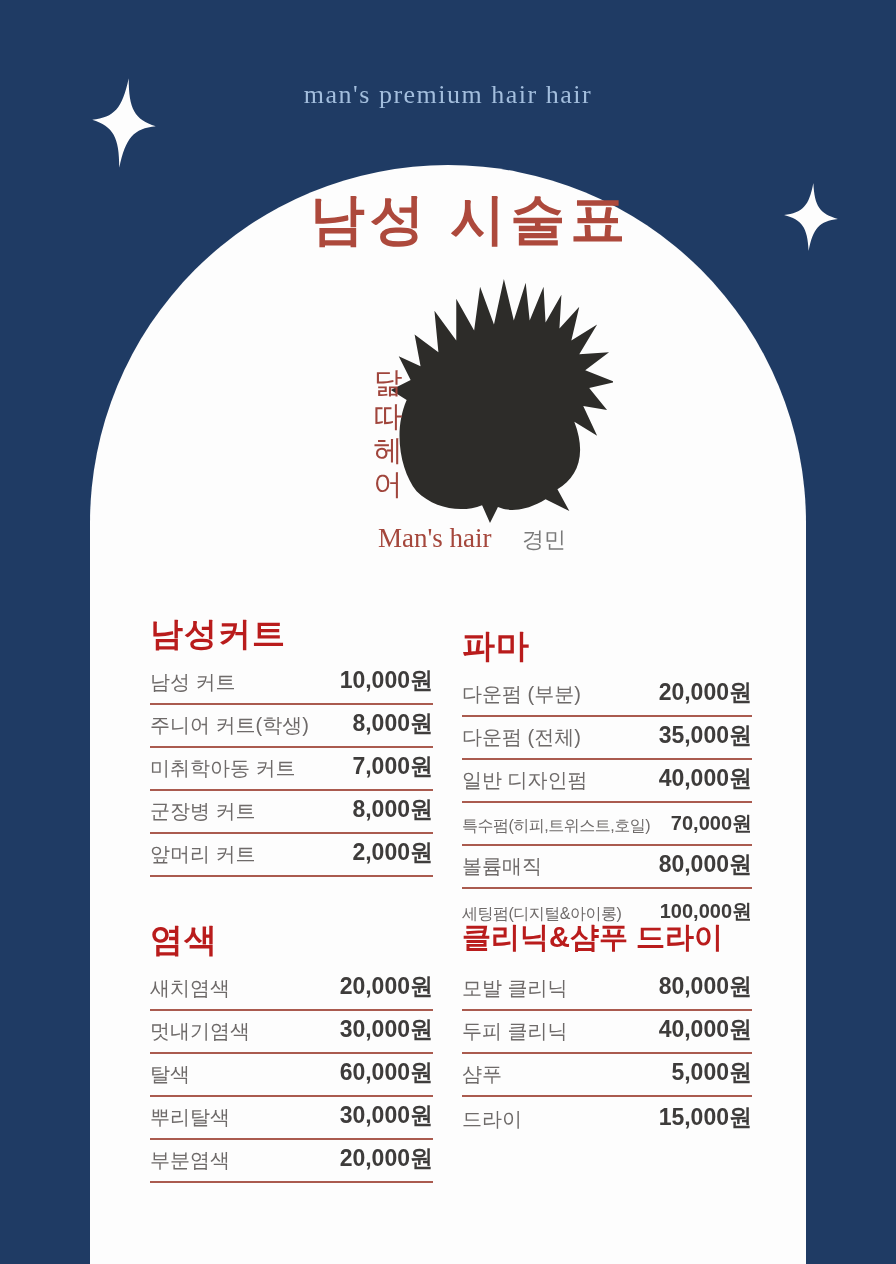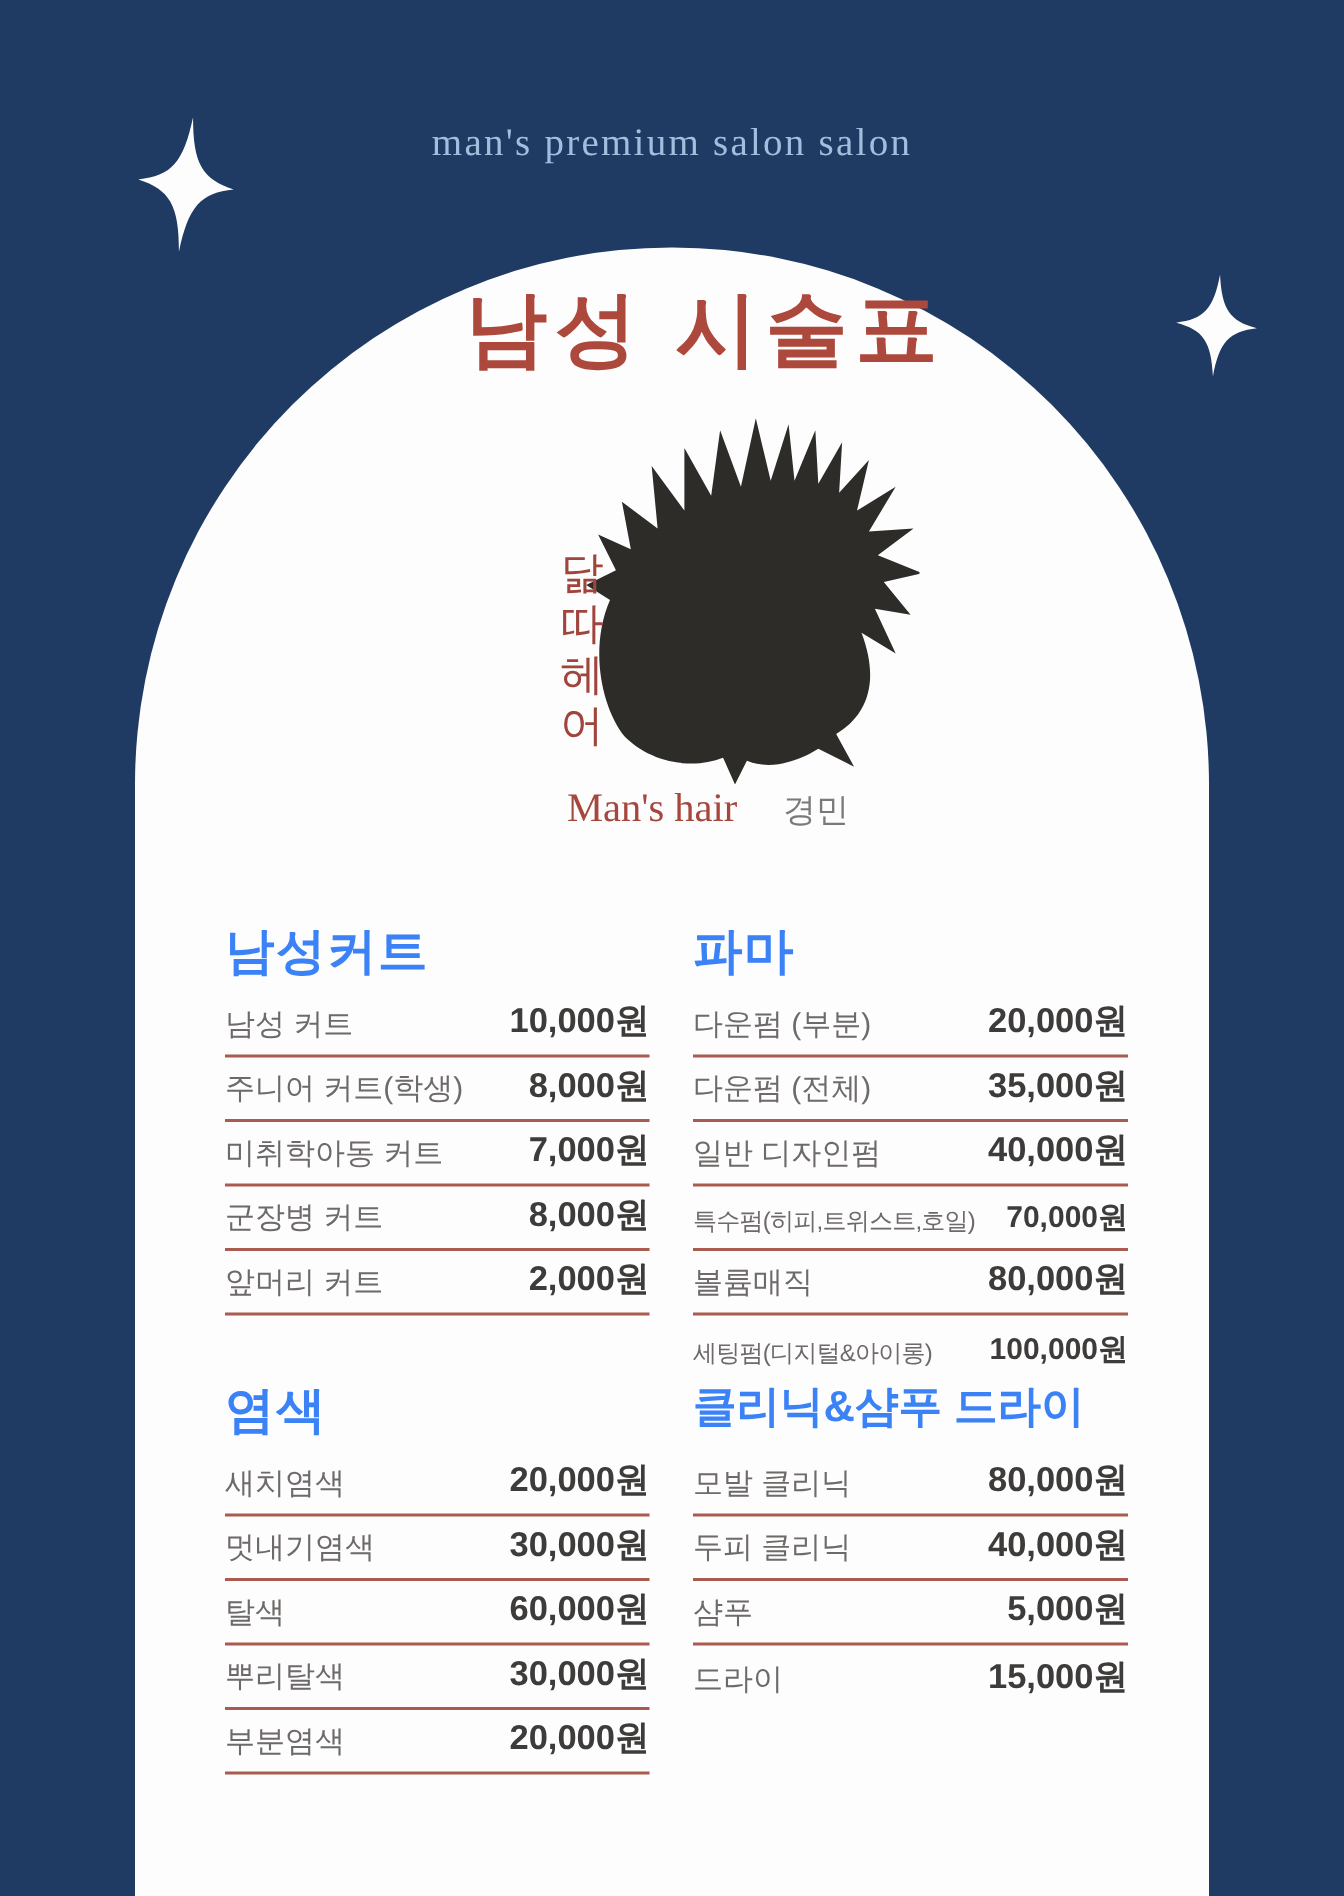--- a/index.html
+++ b/index.html
@@ -38,46 +38,46 @@
     position:absolute;top:358px;left:0;width:100%;text-align:center;
     padding-left:48px;box-sizing:border-box;
   }
   .logo-caption .en{
     font-family:"Liberation Serif", serif;
     font-size:27px;color:#a5473c;
   }
   .logo-caption .ko{font-size:22px;color:#7a7a7a;margin-left:26px;}
   .sec{position:absolute;}
   .sec-cut{left:60px;top:447px;width:283px;}
-  .sec-perm{left:372px;top:447px;width:290px;}
+  .sec-perm{left:372px;top:459px;width:290px;}
   .sec-dye{left:60px;top:753px;width:283px;}
   .sec-clinic{left:372px;top:753px;width:290px;}
   .sec-title{
     margin:0 0 8px 0;height:42px;
-    font-size:33px;font-weight:800;color:#3b82f6;letter-spacing:1px;
+    font-size:33px;font-weight:800;color:#b91c1c;letter-spacing:1px;
   }
   .sec-clinic .sec-title{font-size:29px;letter-spacing:0;}
   .row{
     display:flex;justify-content:space-between;align-items:flex-end;
     height:43px;padding-bottom:7px;box-sizing:border-box;
     border-bottom:2px solid #aa5b4f;
     gap:20px;
   }
   .sec.no-last .row:last-child{border-bottom:none;}
   .iname{font-size:20px;color:#6e6a69;white-space:nowrap;}
   .iprice{font-size:23px;font-weight:700;color:#3e3c3b;white-space:nowrap;}
   .row.long .iname{font-size:16px;letter-spacing:-0.5px;}
   .row.long .iprice{font-size:20px;}
 </style>
 </head>
 <body>
 
 <div class="poster">
 
-  <div class="tagline">man's premium salon salon</div>
+  <div class="tagline">man's premium hair hair</div>
 
   <div class="sparkle sparkle-1">
     <svg viewBox="0 0 100 100" preserveAspectRatio="none">
       <path d="M50,0 C55,34 66,45 100,50 C66,55 55,66 50,100 C45,66 34,55 0,50 C34,45 45,34 50,0 Z" fill="#fdfdfd"></path>
     </svg>
   </div>
   <div class="sparkle sparkle-2">
     <svg viewBox="0 0 100 100" preserveAspectRatio="none">
       <path d="M50,0 C55,34 66,45 100,50 C66,55 55,66 50,100 C45,66 34,55 0,50 C34,45 45,34 50,0 Z" fill="#fdfdfd"></path>
     </svg>

